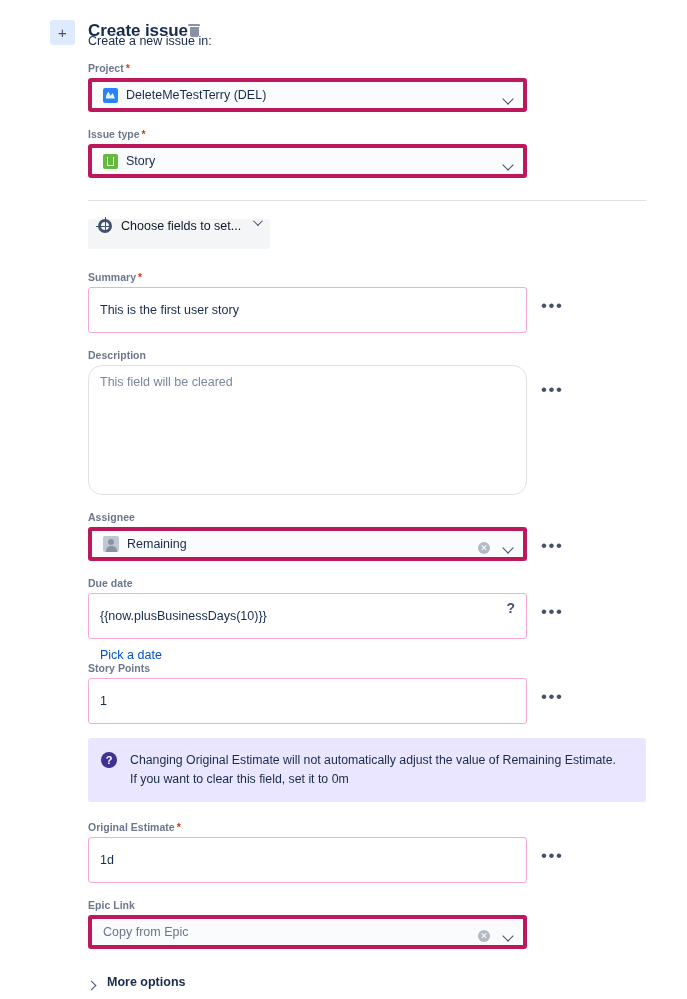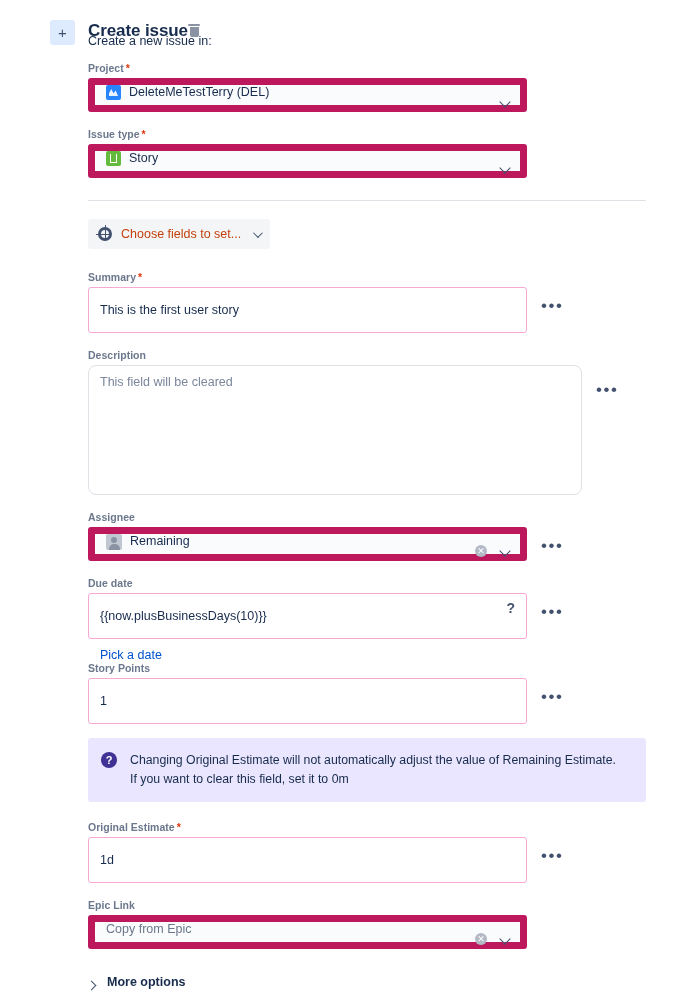--- a/index.html
+++ b/index.html
@@ -75,23 +75,24 @@
     margin-bottom: 4px;
     letter-spacing: 0.02px;
   }
   .req { color: #de350b; margin-left: 2px; font-weight: bold; }
   .row { display: flex; align-items: flex-start; }
   .sel {
     position: relative;
     width: 439px;
     height: 34px;
     background: #fafbfc;
-    border: 7px solid #be185d;
-    border-radius: 3px;
-    display: flex;
+    border: 4px solid #be185d;
+    border-radius: 3px;
+    display: flex;
+    align-items: center;
     padding: 0 30px 0 11px;
     font-size: 12.5px;
     color: #172b4d;
     cursor: pointer;
   }
   .sel.grey-text { color: #6b778c; }
   .chev {
     position: absolute;
     right: 11px;
     top: 13px;
@@ -146,27 +147,26 @@
     box-sizing: border-box;
   }
   .divider {
     height: 1px;
     background: #dfe1e6;
     margin: 22px 0 18px 0;
     width: 558px;
   }
   .choose-btn {
     display: inline-flex;
-    align-items: center;
     height: 30px;
     padding: 0 10px 0 10px;
     background: #f4f5f7;
     border-radius: 3px;
     font-size: 12.5px;
-    color: #c2410c;
+    color: #0f172a;
     cursor: pointer;
     position: relative;
   }
   .gear {
     width: 14px; height: 14px; margin-right: 9px;
     border-radius: 50%;
     border: 3px solid #42526e;
     position: relative;
     flex: none;
   }
@@ -191,24 +191,24 @@
     border-radius: 3px;
     background: #fff;
     font-size: 12.5px;
     color: #172b4d;
     padding: 0 11px;
     display: flex;
     align-items: center;
     position: relative;
   }
   .textarea-box {
-    width: 494px;
+    width: 439px;
     height: 130px;
     border: 1px solid #dfe1e6;
-    border-radius: 8px;
+    border-radius: 14px;
     background: #fff;
     font-size: 12.5px;
     color: #7a869a;
     padding: 9px 11px;
     position: relative;
   }
   .dots {
     width: 28px;
     margin-left: 14px;
     color: #42526e;

